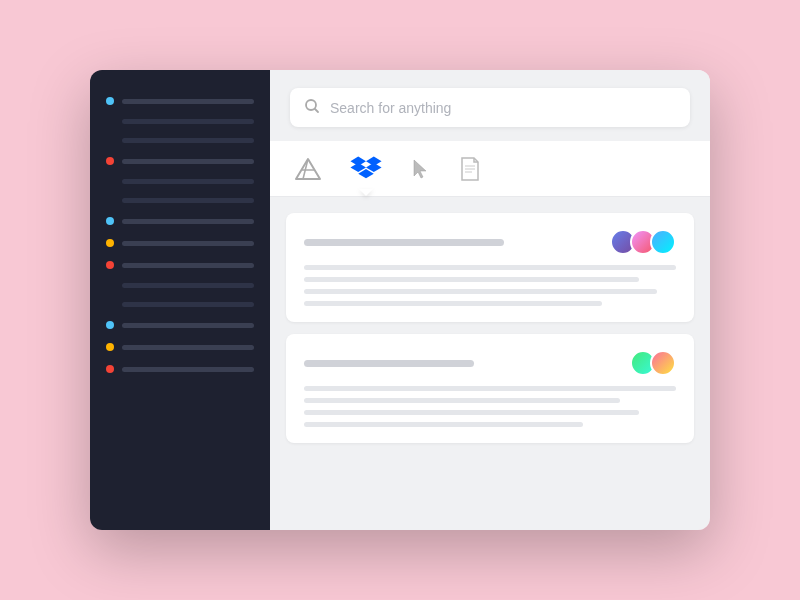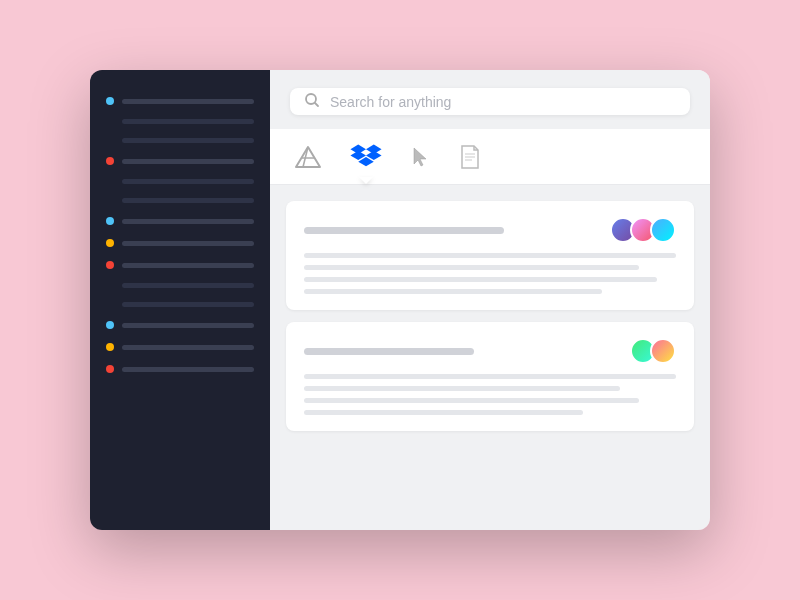--- a/index.html
+++ b/index.html
@@ -74,21 +74,21 @@
       background: #f0f1f3;
       padding: 18px 20px 14px 20px;
     }
 
     .search-bar {
       background: #ffffff;
       border-radius: 8px;
       display: flex;
       align-items: center;
       gap: 10px;
-      padding: 4px 14px;
+      padding: 10px 14px;
       box-shadow: 0 1px 4px rgba(0,0,0,0.08);
     }
 
     .search-icon-wrap {
       color: #aaa;
       font-size: 15px;
     }
 
     .search-input-display {
       color: #b0b3bb;

